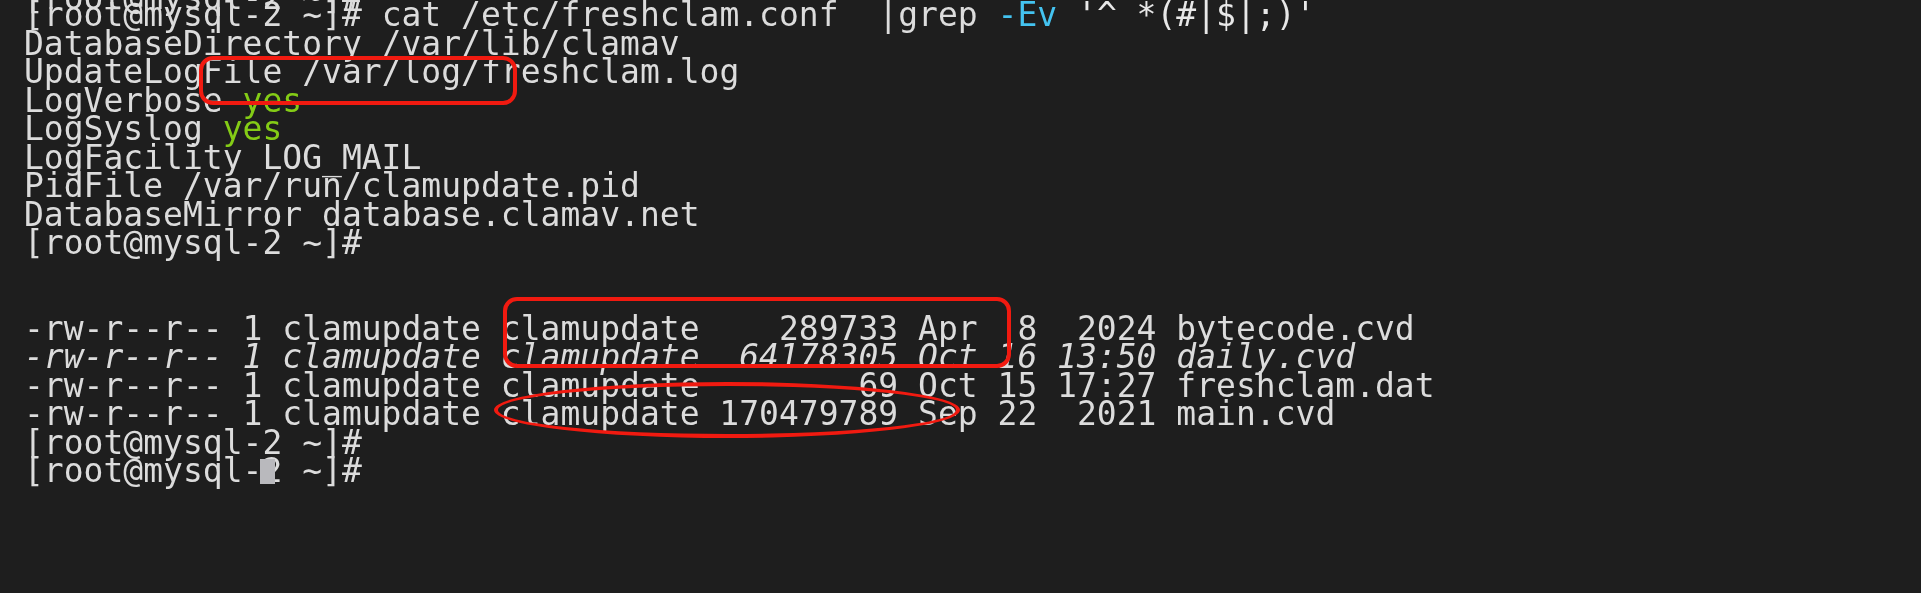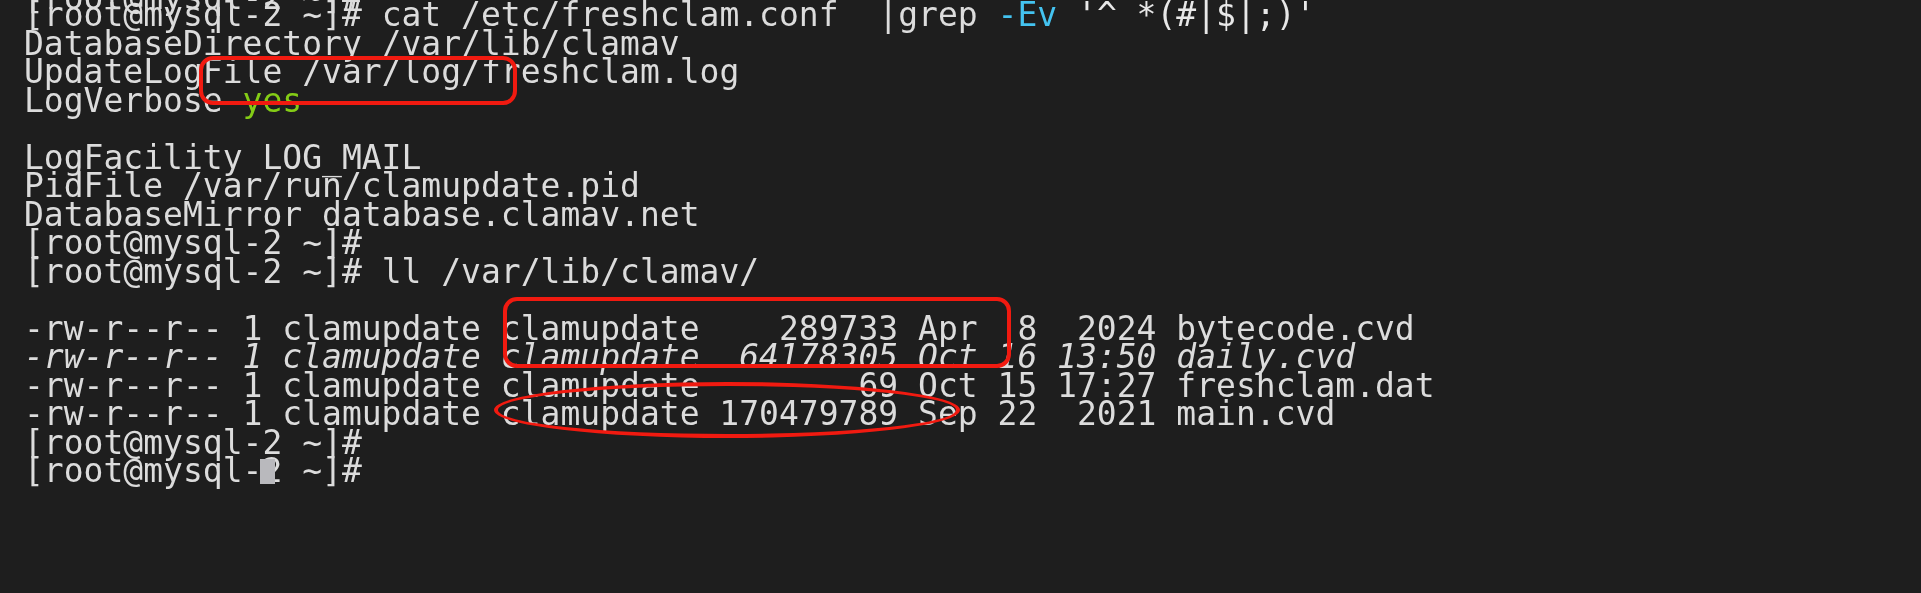--- a/index.html
+++ b/index.html
@@ -77,30 +77,30 @@
     <div class="line" style="top:-16px;"><span class="tok c-white">[root@mysql-2 ~]#</span></div>
 
     <div class="line" style="top:1px;"><span class="tok c-white">[root@mysql-2 ~]# </span><span class="tok c-white">cat /etc/freshclam.conf  |grep </span><span class="tok c-cyan">-Ev</span><span class="tok c-white"> </span><span class="tok c-quote">'^ *(#|$|;)'</span></div>
 
     <div class="line" style="top:29.5px;"><span class="tok c-white">DatabaseDirectory /var/lib/clamav</span></div>
 
     <div class="line" style="top:58px;"><span class="tok c-white">UpdateLogFile </span><span class="tok c-white">/var/log/freshclam.log</span></div>
 
     <div class="line" style="top:86.5px;"><span class="tok c-white">LogVerbose </span><span class="tok c-green">yes</span></div>
 
+    <div class="line" style="top:115px;"><span class="tok c-white">LogSyslog </span><span class="tok c-green">yes</span></div>
 
     <div class="line" style="top:143.5px;"><span class="tok c-white">LogFacility LOG_MAIL</span></div>
 
     <div class="line" style="top:172px;"><span class="tok c-white">PidFile /var/run/clamupdate.pid</span></div>
 
     <div class="line" style="top:200.5px;"><span class="tok c-white">DatabaseMirror database.clamav.net</span></div>
 
     <div class="line" style="top:229px;"><span class="tok c-white">[root@mysql-2 ~]#</span></div>
 
-    <div class="line" style="top:257.5px;"><span class="tok c-white">[root@mysql-2 ~]# </span><span class="tok c-white">ll /var/lib/clamav/</span></div>
 
 
     <div class="line" style="top:314.5px;"><span class="tok c-white">-rw-r--r-- 1 clamupdate clamupdate    289733 Apr  8  2024 bytecode.cvd</span></div>
 
     <div class="line" style="top:343px;font-style:italic;"><span class="tok c-white">-rw-r--r-- 1 clamupdate clamupdate  64178305 Oct 16 13:50 daily.cvd</span></div>
 
     <div class="line" style="top:371.5px;"><span class="tok c-white">-rw-r--r-- 1 clamupdate clamupdate        69 Oct 15 17:27 freshclam.dat</span></div>
 
     <div class="line" style="top:400px;"><span class="tok c-white">-rw-r--r-- 1 clamupdate clamupdate 170479789 Sep 22  2021 main.cvd</span></div>
 

